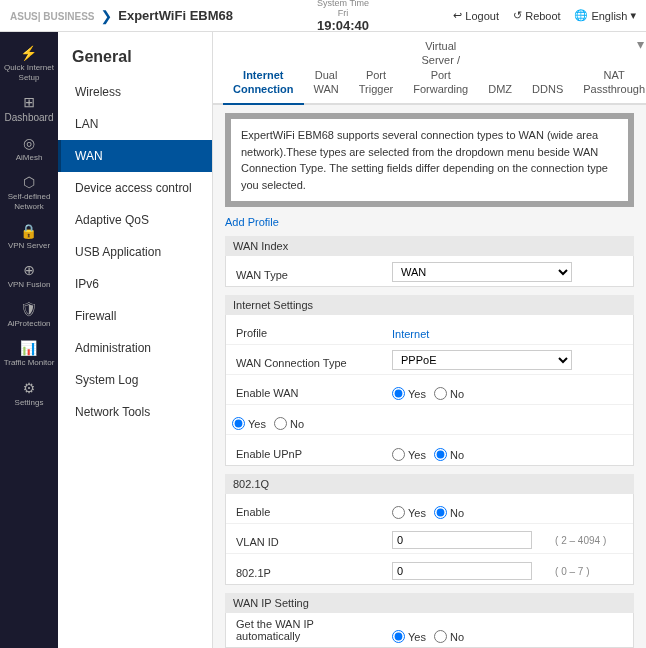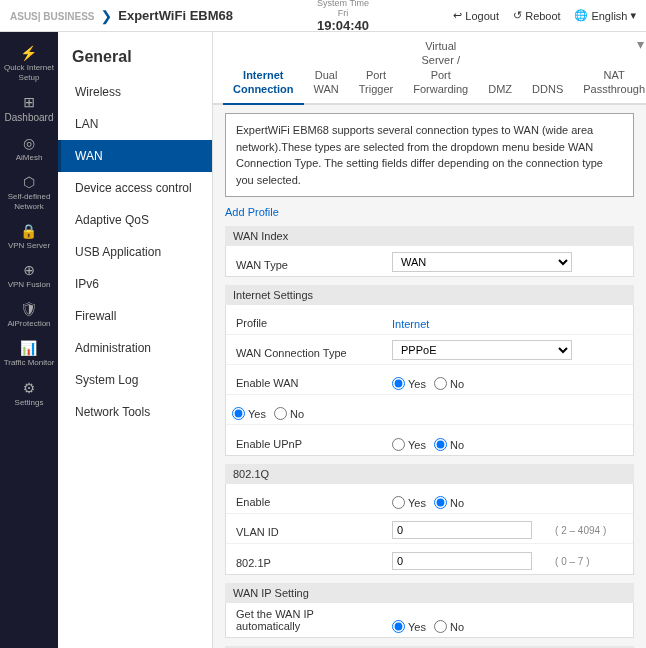--- a/index.html
+++ b/index.html
@@ -125,21 +125,21 @@
     
     .content-scroll {
       flex: 1;
       overflow-y: auto;
       padding: 8px 12px;
     }
 
     
     .info-box {
       background: #fff;
-      border: 1px solid #a3a3a3;
+      border: 6px solid #a3a3a3;
       padding: 8px 10px;
       font-size: 11px;
       color: #333;
       margin-bottom: 8px;
       line-height: 1.5;
     }
     .add-profile-link {
       color: #0066cc;
       cursor: pointer;
       font-size: 11px;

